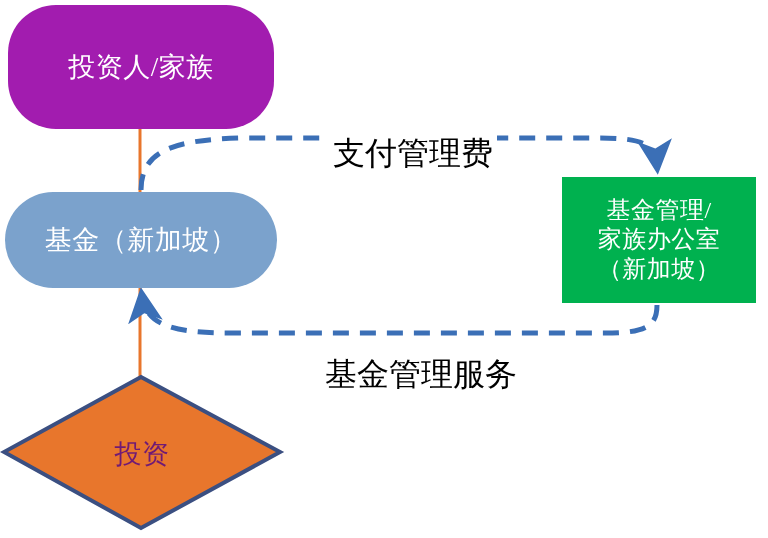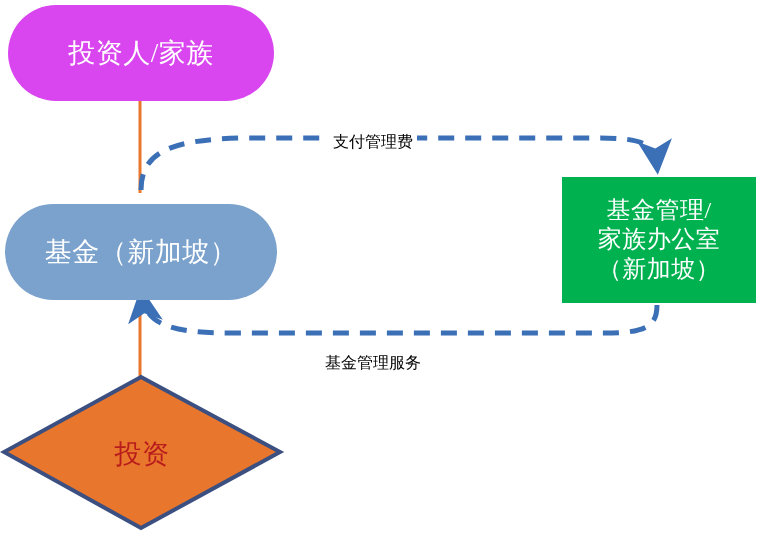--- a/index.html
+++ b/index.html
@@ -34,29 +34,29 @@
   .node-label {
     line-height: 1.22;
     white-space: pre-line;
     letter-spacing: 0.5px;
   }
   
   #node-investor {
     left: 8px;
     top: 5px;
     width: 266px;
-    height: 96px;
-    background: #d946ef;
+    height: 124px;
+    background: #a21caf;
     border-radius: 48px;
     font-size: 27px;
   }
   
   #node-fund {
     left: 5px;
-    top: 204px;
+    top: 192px;
     width: 272px;
     height: 96px;
     background: #7BA2CC;
     border-radius: 48px;
     font-size: 27px;
   }
   
   #node-manager {
     left: 562px;
     top: 177px;
@@ -71,27 +71,27 @@
     left: 2px;
     top: 375px;
     width: 280px;
     height: 158px;
     font-size: 27px;
     background: transparent;
   }
   #node-invest .diamond-text {
     position: relative;
     z-index: 2;
-    color: #b91c1c;
+    color: #701a75;
     font-size: 27px;
   }
   .edge-label {
     position: absolute;
     color: #000000;
-    font-size: 16px;
+    font-size: 32px;
     background: #ffffff;
     padding: 0 4px;
     white-space: nowrap;
     z-index: 4;
   }
   #label-pay-fee {
     left: 329px;
     top: 132px;
   }
   #label-mgmt-service {

